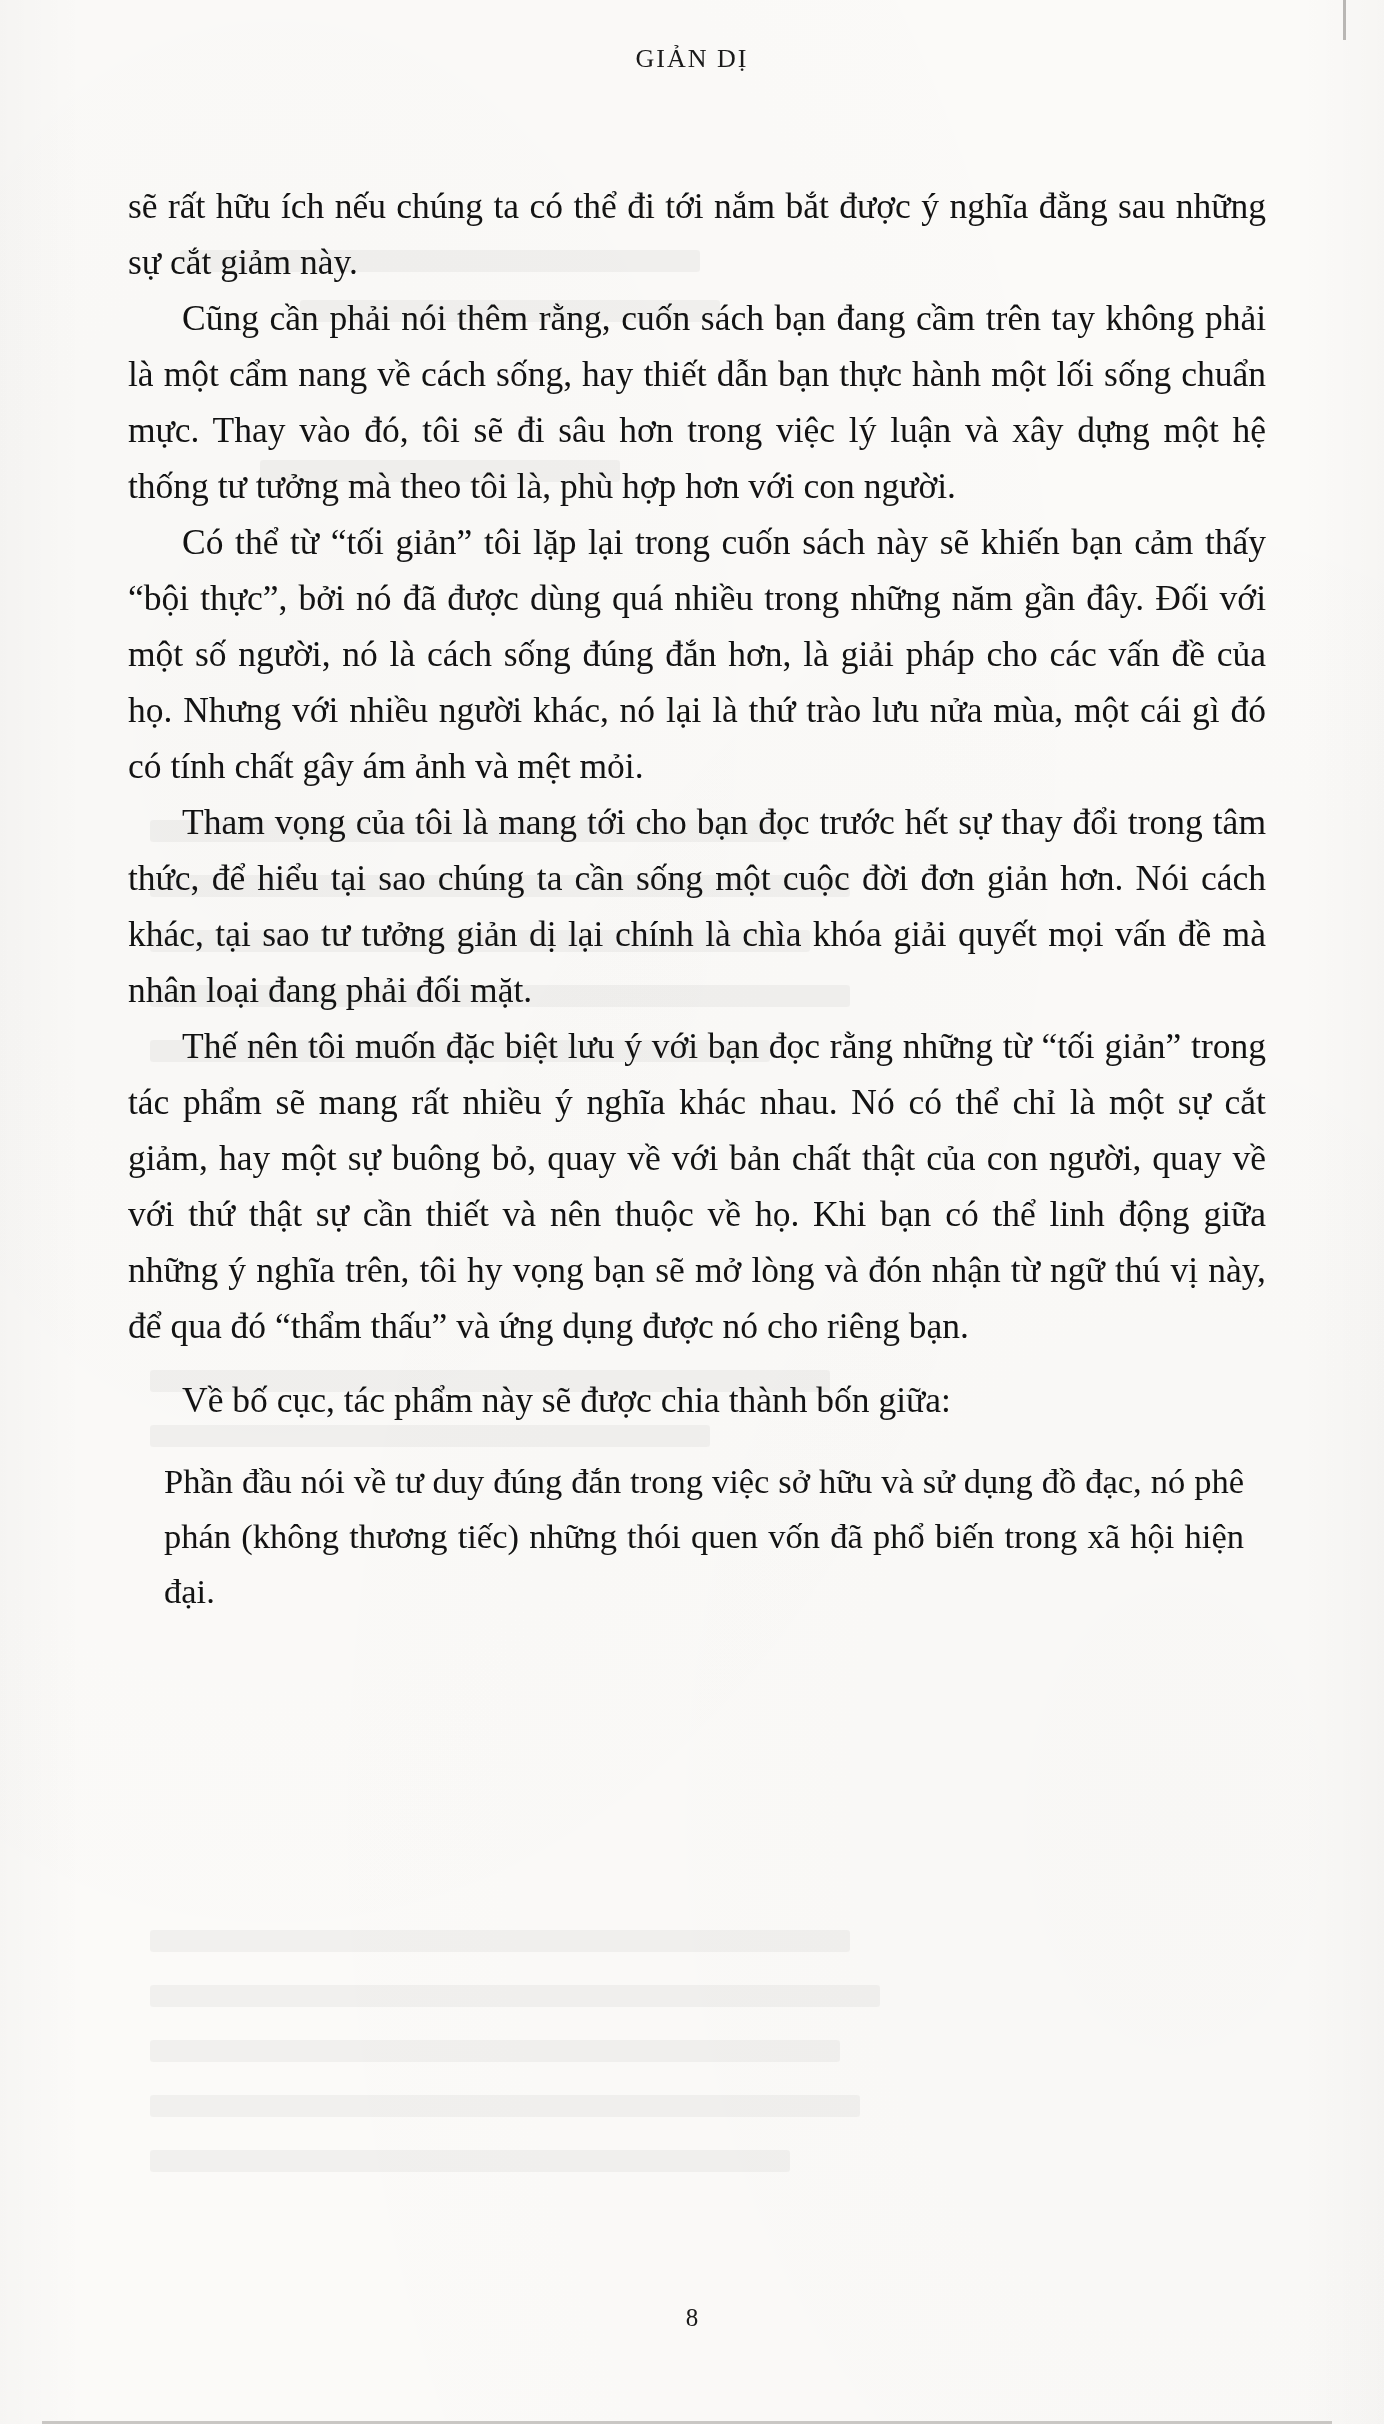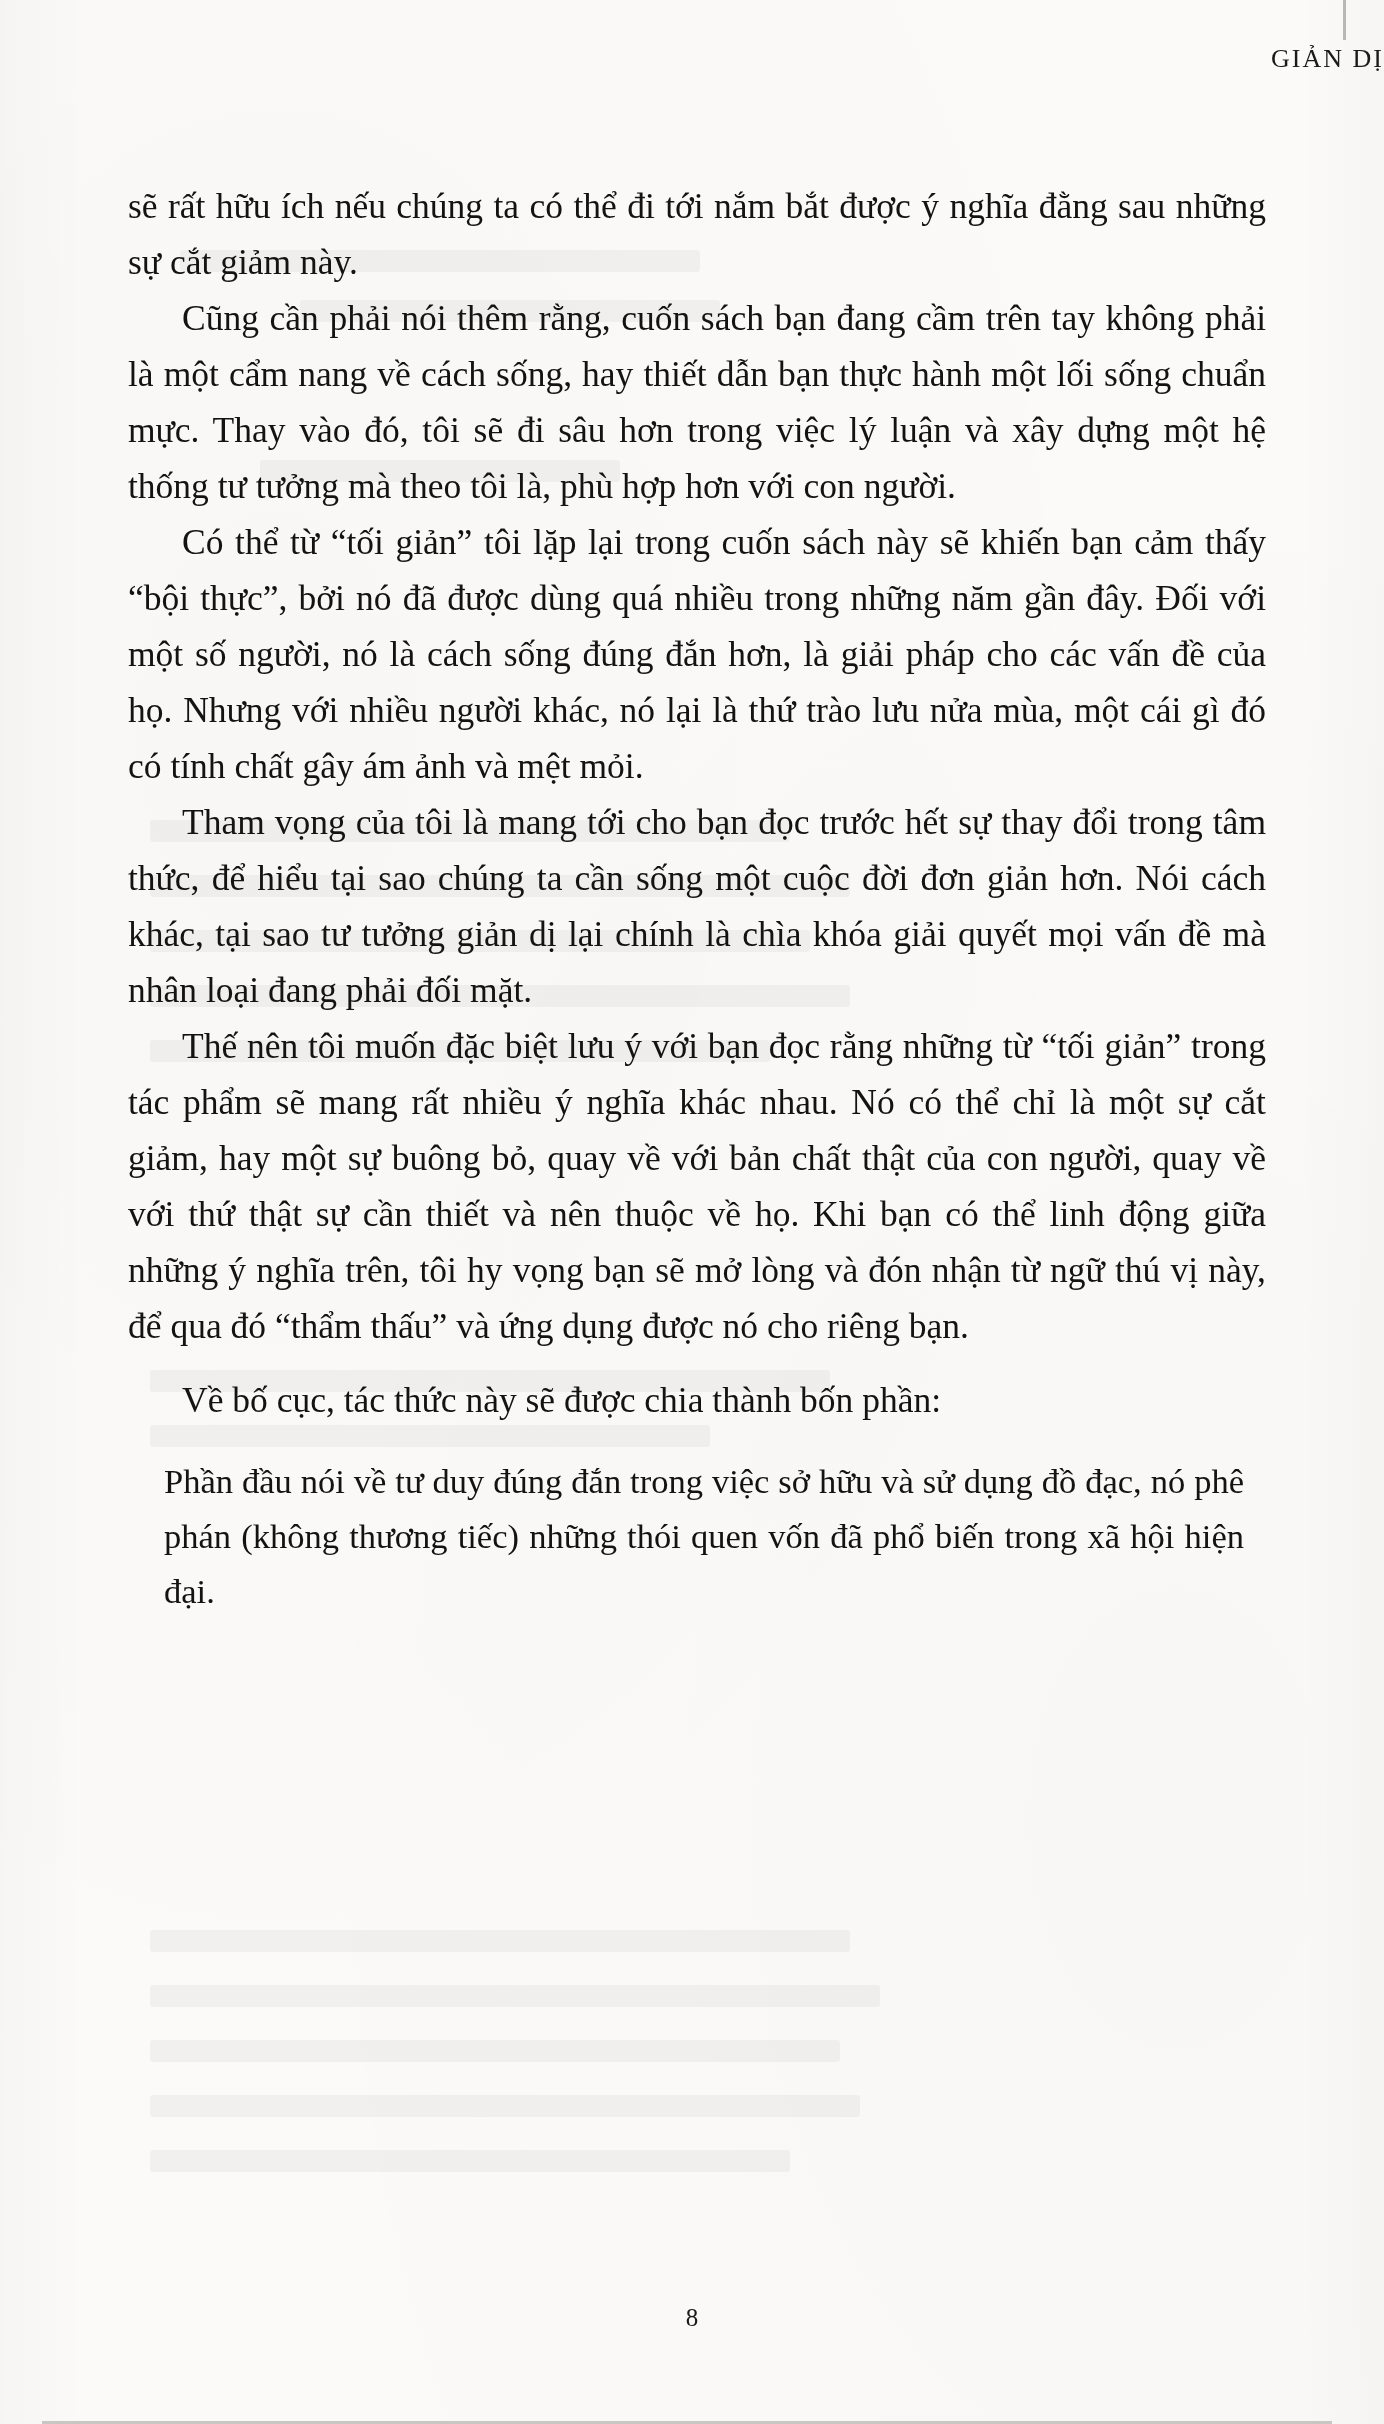--- a/index.html
+++ b/index.html
@@ -50,21 +50,21 @@
     width: 1290px;
     height: 3px;
     background: #c9c7c4;
   }
 
   .running-head {
     position: absolute;
     top: 44px;
     left: 0;
     right: 0;
-    text-align: right;
+    text-align: center;
     font-size: 26px;
     letter-spacing: 2px;
     color: #1a1a1a;
   }
 
   .text-block {
     position: absolute;
     left: 128px;
     top: 178px;
     width: 1138px;
@@ -160,21 +160,21 @@
     <p class="no-indent">sẽ rất hữu ích nếu chúng ta có thể đi tới nắm bắt được ý nghĩa đằng sau những sự cắt giảm này.</p>
 
     <p class="indent">Cũng cần phải nói thêm rằng, cuốn sách bạn đang cầm trên tay không phải là một cẩm nang về cách sống, hay thiết dẫn bạn thực hành một lối sống chuẩn mực. Thay vào đó, tôi sẽ đi sâu hơn trong việc lý luận và xây dựng một hệ thống tư tưởng mà theo tôi là, phù hợp hơn với con người.</p>
 
     <p class="indent">Có thể từ “tối giản” tôi lặp lại trong cuốn sách này sẽ khiến bạn cảm thấy “bội thực”, bởi nó đã được dùng quá nhiều trong những năm gần đây. Đối với một số người, nó là cách sống đúng đắn hơn, là giải pháp cho các vấn đề của họ. Nhưng với nhiều người khác, nó lại là thứ trào lưu nửa mùa, một cái gì đó có tính chất gây ám ảnh và mệt mỏi.</p>
 
     <p class="indent">Tham vọng của tôi là mang tới cho bạn đọc trước hết sự thay đổi trong tâm thức, để hiểu tại sao chúng ta cần sống một cuộc đời đơn giản hơn. Nói cách khác, tại sao tư tưởng giản dị lại chính là chìa khóa giải quyết mọi vấn đề mà nhân loại đang phải đối mặt.</p>
 
     <p class="indent">Thế nên tôi muốn đặc biệt lưu ý với bạn đọc rằng những từ “tối giản” trong tác phẩm sẽ mang rất nhiều ý nghĩa khác nhau. Nó có thể chỉ là một sự cắt giảm, hay một sự buông bỏ, quay về với bản chất thật của con người, quay về với thứ thật sự cần thiết và nên thuộc về họ. Khi bạn có thể linh động giữa những ý nghĩa trên, tôi hy vọng bạn sẽ mở lòng và đón nhận từ ngữ thú vị này, để qua đó “thẩm thấu” và ứng dụng được nó cho riêng bạn.</p>
 
-    <p class="indent gap">Về bố cục, tác thức này sẽ được chia thành bốn phần:</p>
+    <p class="indent gap">Về bố cục, tác phẩm này sẽ được chia thành bốn giữa:</p>
 
     <div class="quote-block">
       <p>Phần đầu nói về tư duy đúng đắn trong việc sở hữu và sử dụng đồ đạc, nó phê phán (không thương tiếc) những thói quen vốn đã phổ biến trong xã hội hiện đại.</p>
     </div>
 
   </div>
 
   <div class="folio">8</div>
 
 </div>

